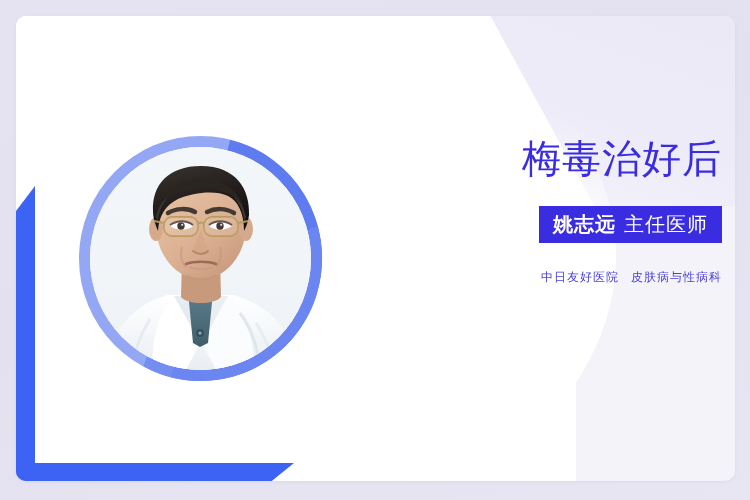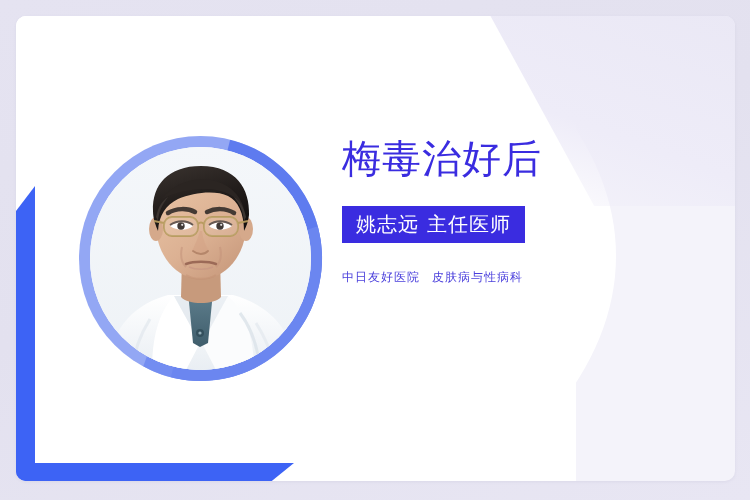--- a/index.html
+++ b/index.html
@@ -10,20 +10,21 @@
   body {
     font-family: "Liberation Sans", "DejaVu Sans", sans-serif;
   }
 
   .stage {
     position: relative;
     width: 750px;
     height: 500px;
     overflow: hidden;
     background: #e4e2f0;
+    text-align: right;
   }
 
   
   .backdrop {
     position: absolute;
     inset: 0;
     background: linear-gradient(160deg, #e5e3f1 0%, #e3e1ef 45%, #e8e6f3 100%);
   }
 
   
@@ -159,21 +160,21 @@
     margin-top: 22px;
     background: #3a2ce0;
     color: #ffffff;
     padding: 7px 14px 8px 14px;
     font-size: 20px;
     line-height: 22px;
     letter-spacing: 1px;
     white-space: nowrap;
   }
   .badge .bname {
-    font-weight: 400;
+    font-weight: 700;
   }
   .badge .btitle {
     font-weight: 400;
     margin-left: 8px;
   }
   .affil {
     margin-top: 21px;
     color: #4a3fdc;
     font-size: 12px;
     line-height: 26px;

